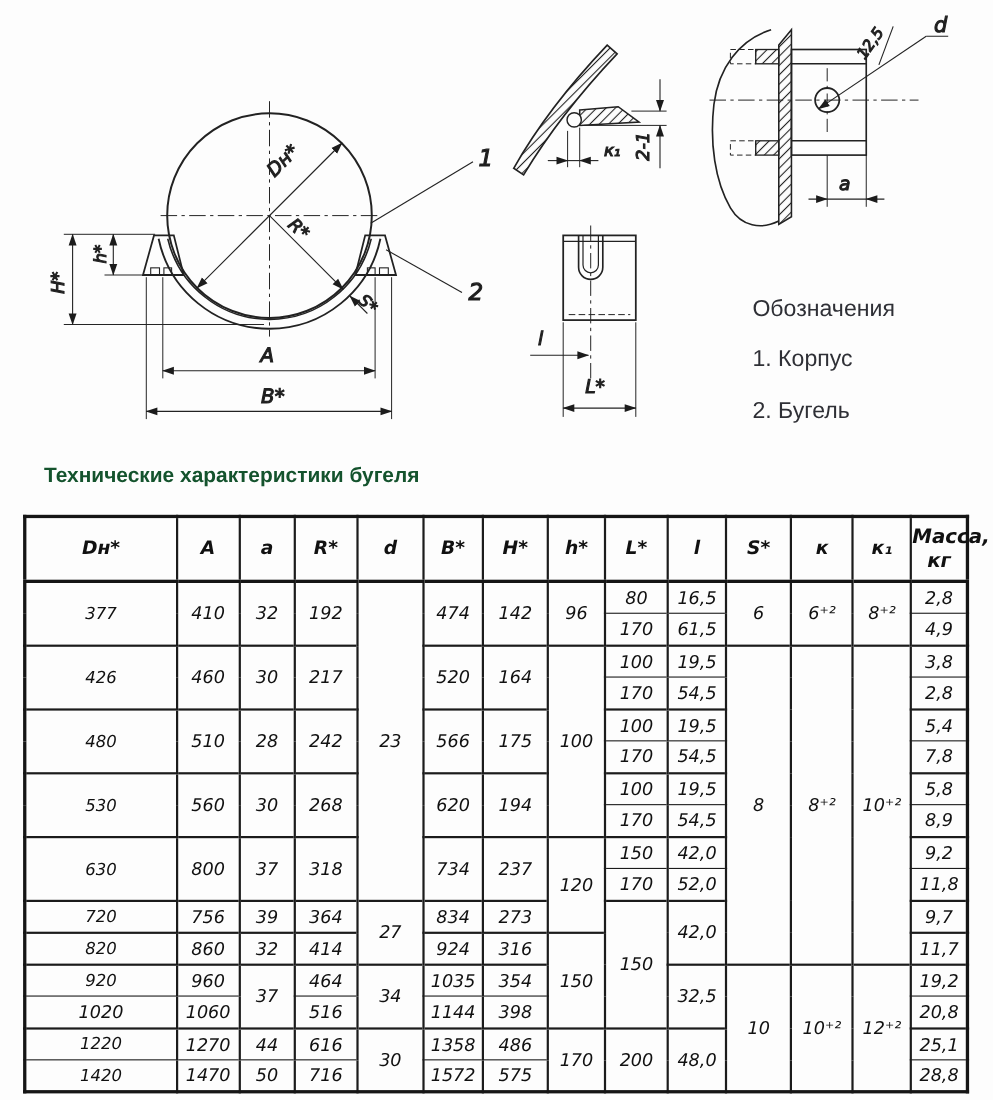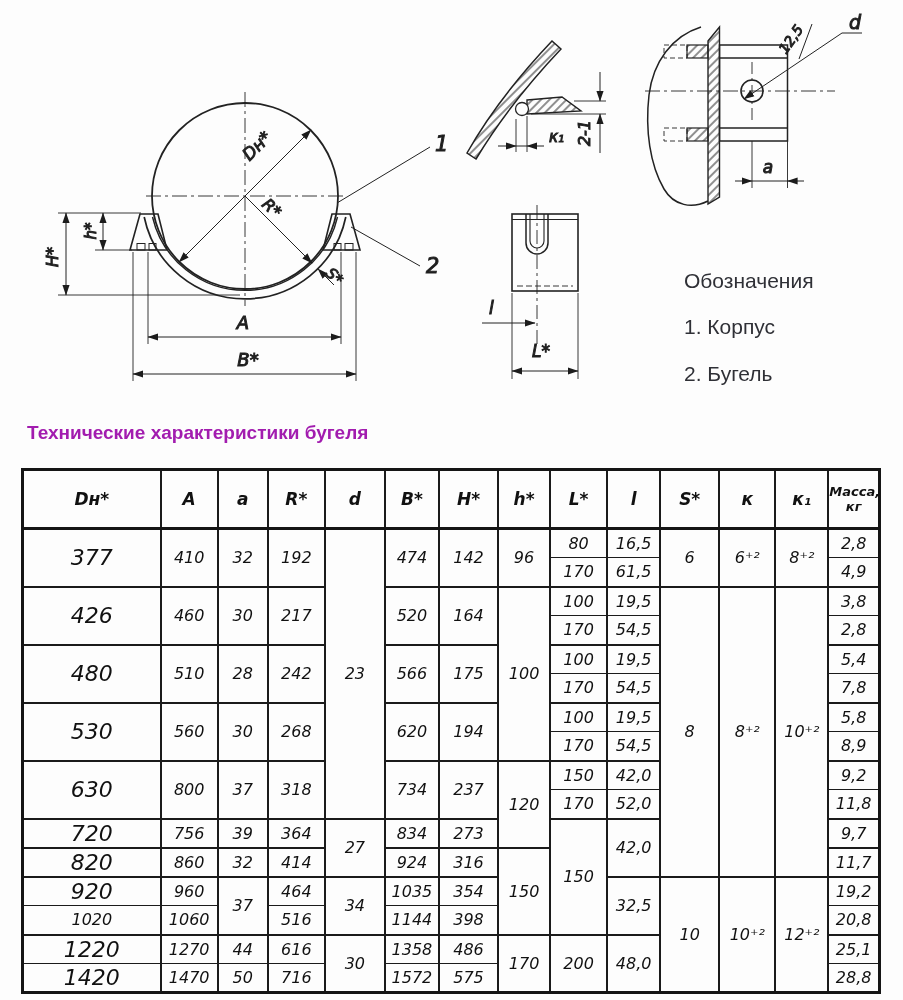--- a/index.html
+++ b/index.html
@@ -1,36 +1,36 @@
 <!DOCTYPE html>
 <html><head>
 <meta charset="utf-8">
 <style>
   html,body{margin:0;padding:0;background:#e8e8e8;}
   .page{position:relative;width:903px;height:1000px;background:#fdfdfd;overflow:hidden;
         font-family:"DejaVu Sans",sans-serif;}
   svg text{font-family:"DejaVu Sans",sans-serif;font-style:italic;fill:#1c1c1c;}
-  .doc-title{position:absolute;left:27px;top:422px;font-family:"Liberation Sans",sans-serif;
-        font-weight:bold;font-size:19px;color:#a21caf;}
+  .doc-title{position:absolute;left:40px;top:422px;font-family:"Liberation Sans",sans-serif;
+        font-weight:bold;font-size:19px;color:#14532d;}
   .legend{position:absolute;left:684px;top:268px;font-family:"Liberation Sans",sans-serif;
         color:#2f3036;font-size:21px;line-height:1.25;}
   .legend .lg-title{margin-bottom:18px;}
   .legend .lg-item{margin-top:20px;}
   table.spec{position:absolute;left:21px;top:468px;width:860px;border-collapse:collapse;
         table-layout:fixed;background:#fdfdfd;}
   table.spec th, table.spec td{
         border:1.3px solid #1b1b1b;border-left-width:2px;border-right-width:2px;
         text-align:center;vertical-align:middle;
         font-style:italic;font-size:16px;color:#111;padding:0;}
   table.spec{border:3px solid #151515;}
   table.spec thead th{height:56px;font-size:17px;border-bottom:3px solid #151515;white-space:pre-line;}
-  table.spec thead th.small{font-size:13px;}
+  table.spec thead th.small{font-size:18px;}
   table.spec tbody tr{height:29px;}
   table.spec tbody tr.hv > td{border-top-width:2.6px;}
-  table.spec td.dn{font-size:22px;text-align:center;}
+  table.spec td.dn{font-size:15px;text-align:center;}
 </style>
 </head>
 <body>
 
 <div class="page">
 
   <svg width="903" height="420" viewBox="0 0 903 420" style="position:absolute;left:0;top:0;">
     <defs>
       <marker id="ae" viewBox="0 0 10 8" refX="9.5" refY="4" markerWidth="11" markerHeight="8.5" orient="auto">
         <path d="M0,0.6 L10,4 L0,7.4 Z" fill="#1c1c1c"></path>

